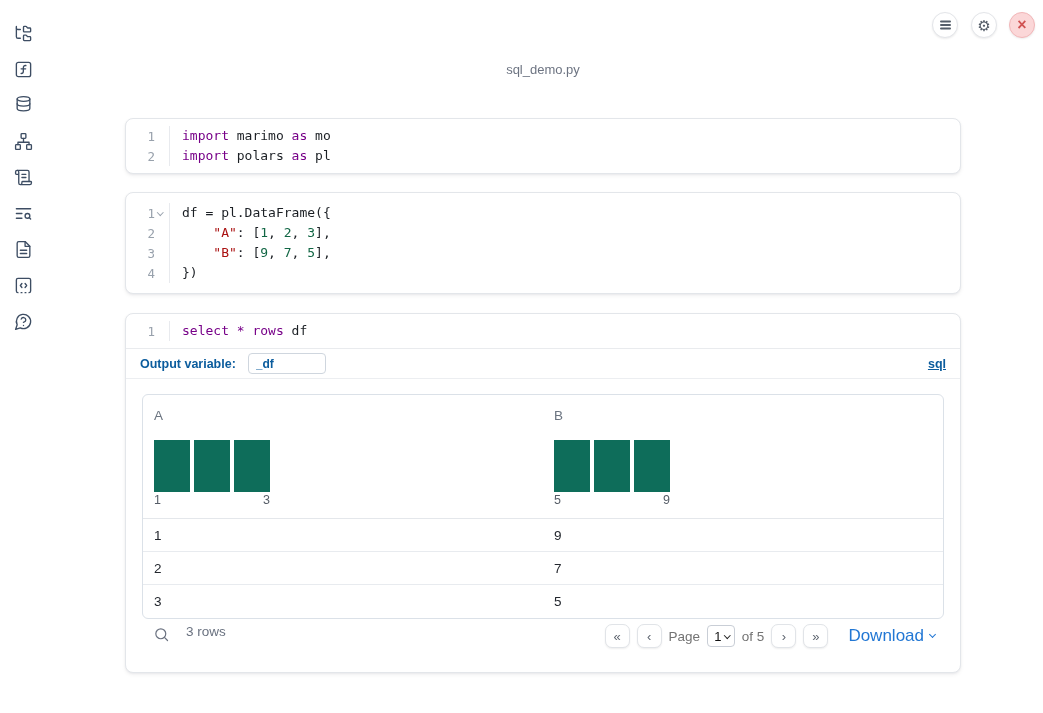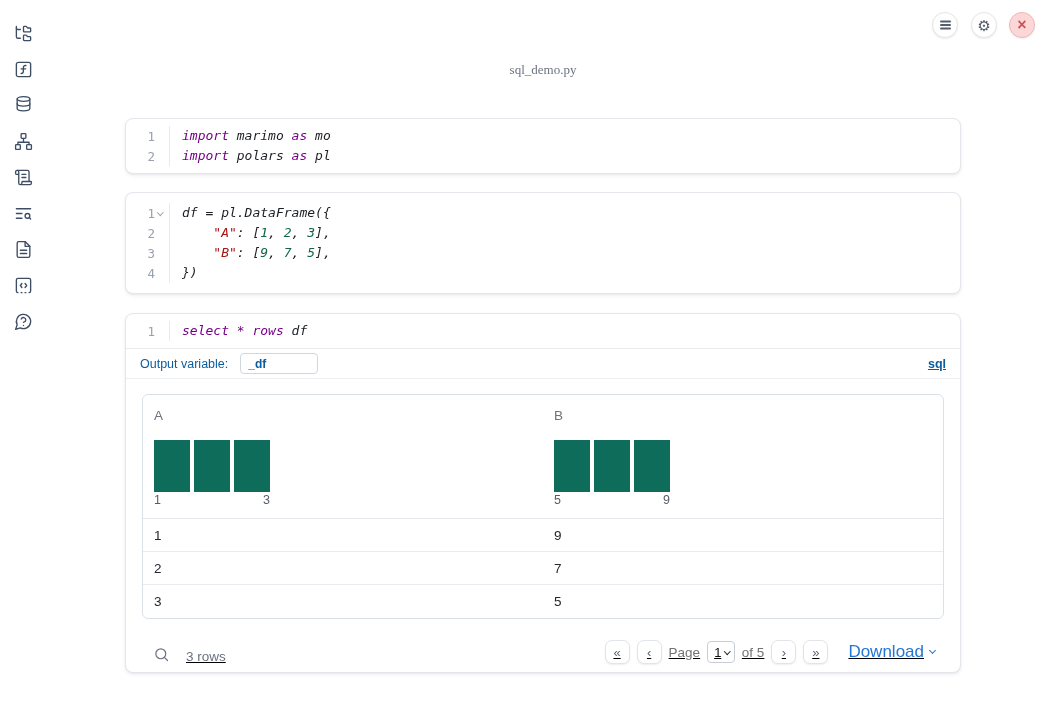--- a/index.html
+++ b/index.html
@@ -18,68 +18,68 @@
             background:#fff; border:1px solid #e3e5e9; box-shadow:0 1px 2px rgba(0,0,0,.08);
             display:flex; align-items:center; justify-content:center; cursor:pointer; }
   .hamburger { width:11px; height:1.6px; background:#555e6a; border-radius:1px;
                box-shadow:0 -3.6px 0 #555e6a, 0 3.6px 0 #555e6a; }
   .gear-glyph { font-size:15px; color:#525a66; line-height:1; }
   .tr-btn.danger { background:#fbd7d8; border-color:#f2b6b8; }
   .x-glyph { font-size:16px; font-weight:bold; color:#d05252; line-height:1; margin-top:-1px; }
 
   
   .nb-title { position:absolute; left:125px; top:62px; width:836px; text-align:center;
-              font-family:Liberation Serif, serif; font-size:13px; color:#6d7482; }
+              font-family:Liberation Sans, sans-serif; font-size:13px; color:#6d7482; }
 
   .cell { position:absolute; left:125px; width:836px; background:#fff;
           border:1px solid #e3e6ea; border-radius:8px;
           box-shadow:0 1px 2px rgba(16,24,40,.05), 0 2px 4px rgba(16,24,40,.05); }
 
   .code-wrap { display:flex; padding:7px 0; cursor:text; }
   .cell2 .code-wrap { padding:10px 0; }
   .gutter { flex:none; width:44px; border-right:1px solid #e8eaee; }
   .gut-row { display:flex; justify-content:flex-end; align-items:center;
              height:20px; padding-right:4px;
              font-family:"DejaVu Sans Mono", monospace; font-size:12.5px; color:#98a1ac; }
   .chevslot { width:10px; display:flex; justify-content:center; }
   .fold-chev { width:4.5px; height:4.5px; border-right:1.3px solid #9aa3ae;
                border-bottom:1.3px solid #9aa3ae; transform:rotate(45deg); margin-top:-2px; }
-  .code { padding-left:12px; font-family:"DejaVu Sans Mono", monospace; font-size:13px;font-style:italic; }
+  .code { padding-left:12px; font-family:"DejaVu Sans Mono", monospace; font-size:13px; }
   .code-line { height:20px; line-height:20px; white-space:pre; color:#1b1f24; }
   .tk-keyword { color:#770088; }
   .tk-string  { color:#aa1111; }
   .tk-number  { color:#116644; }
   .tk-plain   { color:#1b1f24; }
 
   
   .editor-divider { border-bottom:1px solid #e9ebee; }
   .outvar-row { display:flex; align-items:center; height:30px; padding:0 14px;
                 border-bottom:1px solid #eceef1; }
-  .outvar-label { font-size:12.5px; font-weight:normal; color:#0b5c9d; }
+  .outvar-label { font-size:12.5px; font-weight:bold; color:#0b5c9d; }
   .outvar-input { margin-left:12px; width:78px; height:21px; border:1px solid #cfd6de;
                   border-radius:4px; padding:0 7px; font-size:12px; font-weight:bold;
                   color:#0b5c9d; font-family:"Liberation Sans", sans-serif; outline:none; }
   .lang-badge { margin-left:auto; font-size:12.5px; font-weight:bold; color:#0b5c9d;text-decoration:underline; }
 
   
   .output-area { padding:15px 16px 8px; }
   .table-box { border:1px solid #dbe1e8; border-radius:6px; overflow:hidden; }
   .thead { display:flex; border-bottom:1px solid #e4e7eb; }
   .th { width:50%; padding:13px 0 10px 11px; }
   .col-name { font-size:13.5px; color:#6b7480; line-height:15px; }
   .hist { display:flex; gap:4px; margin-top:17px; }
   .bar { width:36px; height:52px; background:#0e6d5a; }
   .axis { width:116px; display:flex; justify-content:space-between; margin-top:1px;
           font-size:12.5px; color:#565d67; line-height:15px; }
   .trow { display:flex; height:33px; align-items:center; border-bottom:1px solid #e8ebef;
           font-size:13.5px; color:#23272e; }
   .trow:last-child { border-bottom:none; }
   .td { width:50%; padding-left:11px; }
 
-  .tfooter { display:flex; align-items:flex-end; margin-top:5px; height:40px; padding:0 9px;text-decoration:underline; }
+  .tfooter { display:flex; align-items:flex-start; margin-top:5px; height:40px; padding:0 9px; }
   .search-btn { width:20px; height:20px; display:flex; align-items:center; justify-content:center;
                 cursor:pointer; }
   .search-btn svg { width:17px; height:17px; stroke:#6b7280; stroke-width:1.7; fill:none;
                     stroke-linecap:round; }
   .rowcount { margin-left:15px; font-size:13.5px; color:#6a7280; }
   .pg-group { margin-left:auto; display:flex; align-items:center; gap:7px; }
   .pg-btn { width:25px; height:24px; border:1px solid #e1e4e8; border-radius:7px; background:#fff;
             box-shadow:0 1px 2px rgba(0,0,0,.07); color:#5f6670; display:flex; align-items:center;
             justify-content:center; font-size:13px; cursor:pointer; }
   .pg-text { font-size:13.5px; color:#737373; }

